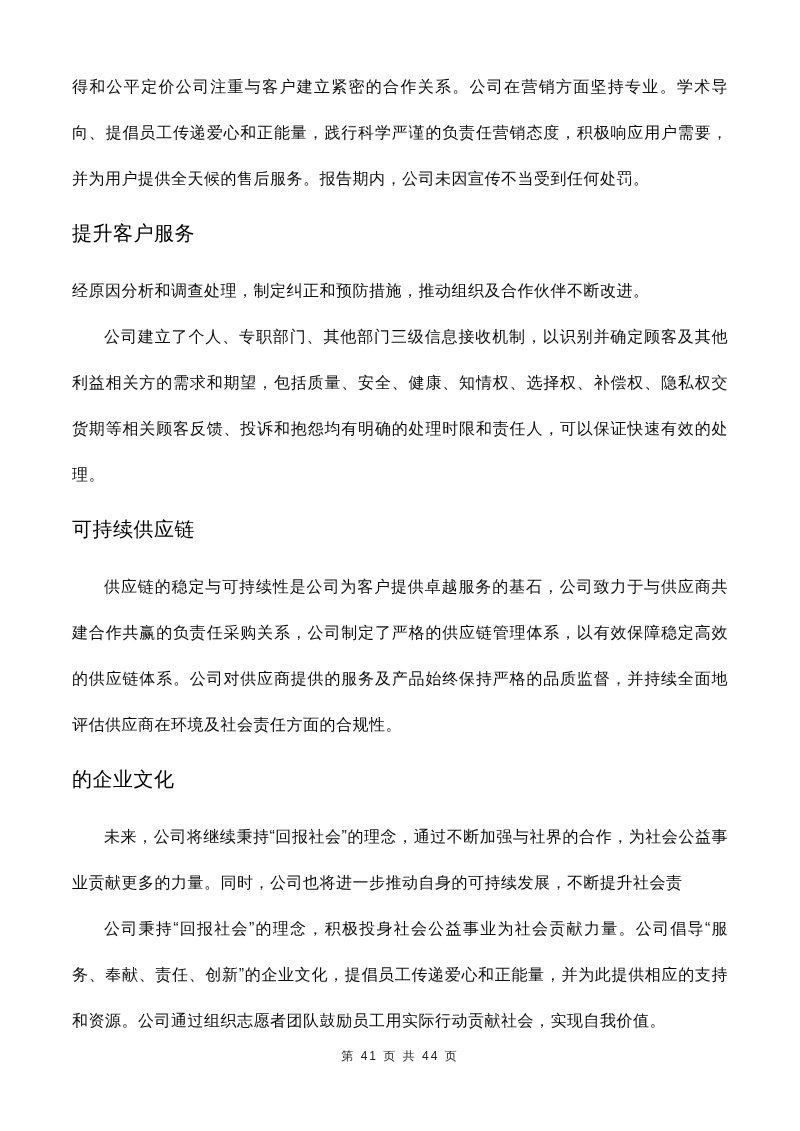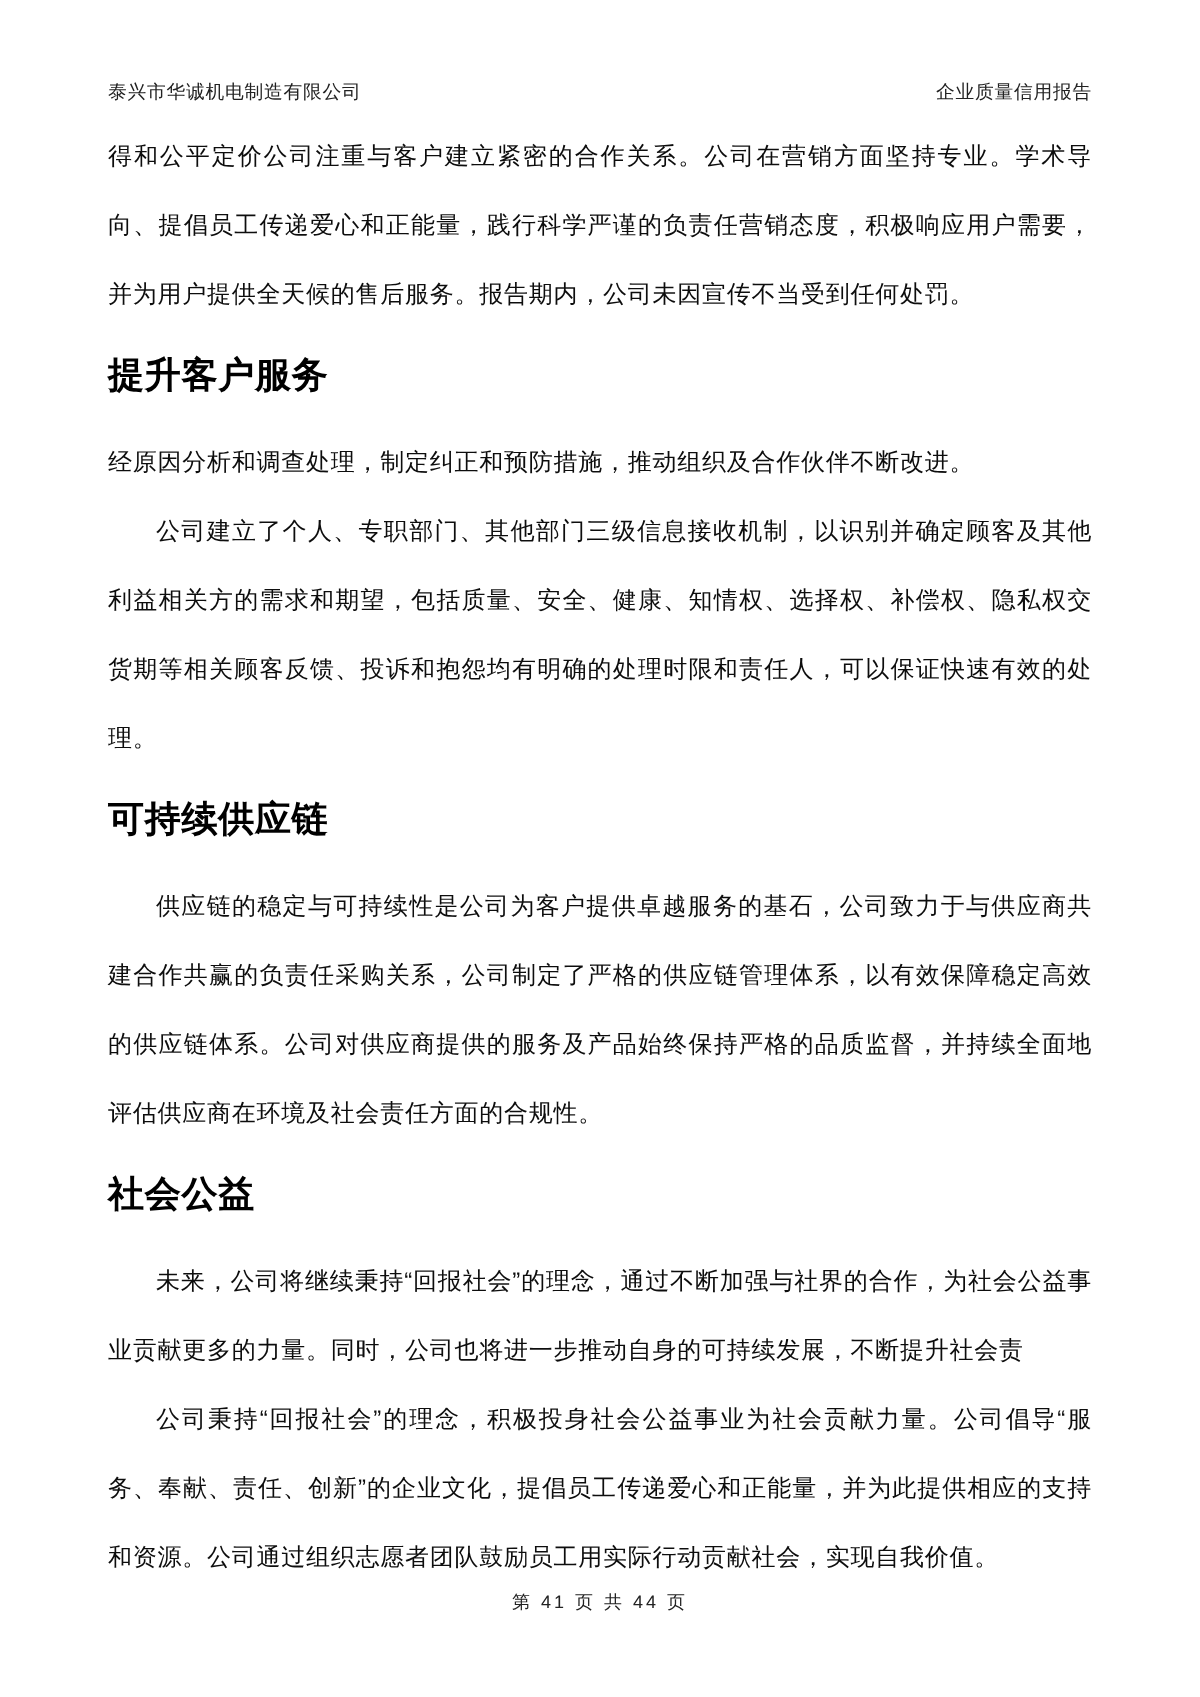--- a/index.html
+++ b/index.html
@@ -38,60 +38,56 @@
     color: #0d0d0d;
   }
   .body-para.first {
     margin-top: 12px;
   }
   .body-para.indent {
     text-indent: 2em;
   }
   .section-heading {
     margin: 16px 0 20px 0;
-    font-size: 24px;
+    font-size: 20px;
     line-height: 30px;
-    font-weight: 700;
+    font-weight: 400;
     color: #000000;
     letter-spacing: 0.5px;
   }
   .doc-footer {
     position: absolute;
     left: 0;
-    bottom: 54px;
+    bottom: 66px;
     width: 100%;
     text-align: center;
     font-size: 12px;
     color: #222222;
     letter-spacing: 2px;
   }
 </style>
 </head>
 <body>
 
 <div class="page">
 
-  <div class="doc-header">
-    <span>泰兴市华诚机电制造有限公司</span>
-    <span>企业质量信用报告</span>
-  </div>
 
   <p class="body-para first">得和公平定价公司注重与客户建立紧密的合作关系。公司在营销方面坚持专业。学术导向、提倡员工传递爱心和正能量，践行科学严谨的负责任营销态度，积极响应用户需要，并为用户提供全天候的售后服务。报告期内，公司未因宣传不当受到任何处罚。</p>
 
   <h2 class="section-heading">提升客户服务</h2>
 
   <p class="body-para">经原因分析和调查处理，制定纠正和预防措施，推动组织及合作伙伴不断改进。</p>
 
   <p class="body-para indent">公司建立了个人、专职部门、其他部门三级信息接收机制，以识别并确定顾客及其他利益相关方的需求和期望，包括质量、安全、健康、知情权、选择权、补偿权、隐私权交货期等相关顾客反馈、投诉和抱怨均有明确的处理时限和责任人，可以保证快速有效的处理。</p>
 
   <h2 class="section-heading">可持续供应链</h2>
 
   <p class="body-para indent">供应链的稳定与可持续性是公司为客户提供卓越服务的基石，公司致力于与供应商共建合作共赢的负责任采购关系，公司制定了严格的供应链管理体系，以有效保障稳定高效的供应链体系。公司对供应商提供的服务及产品始终保持严格的品质监督，并持续全面地评估供应商在环境及社会责任方面的合规性。</p>
 
-  <h2 class="section-heading">社会公益</h2>
+  <h2 class="section-heading">的企业文化</h2>
 
   <p class="body-para indent">未来，公司将继续秉持“回报社会”的理念，通过不断加强与社界的合作，为社会公益事业贡献更多的力量。同时，公司也将进一步推动自身的可持续发展，不断提升社会责</p>
 
   <p class="body-para indent">公司秉持“回报社会”的理念，积极投身社会公益事业为社会贡献力量。公司倡导“服务、奉献、责任、创新”的企业文化，提倡员工传递爱心和正能量，并为此提供相应的支持和资源。公司通过组织志愿者团队鼓励员工用实际行动贡献社会，实现自我价值。</p>
 
   <div class="doc-footer">
     <span>第 41 页 共 44 页</span>
   </div>
 
 </div>

